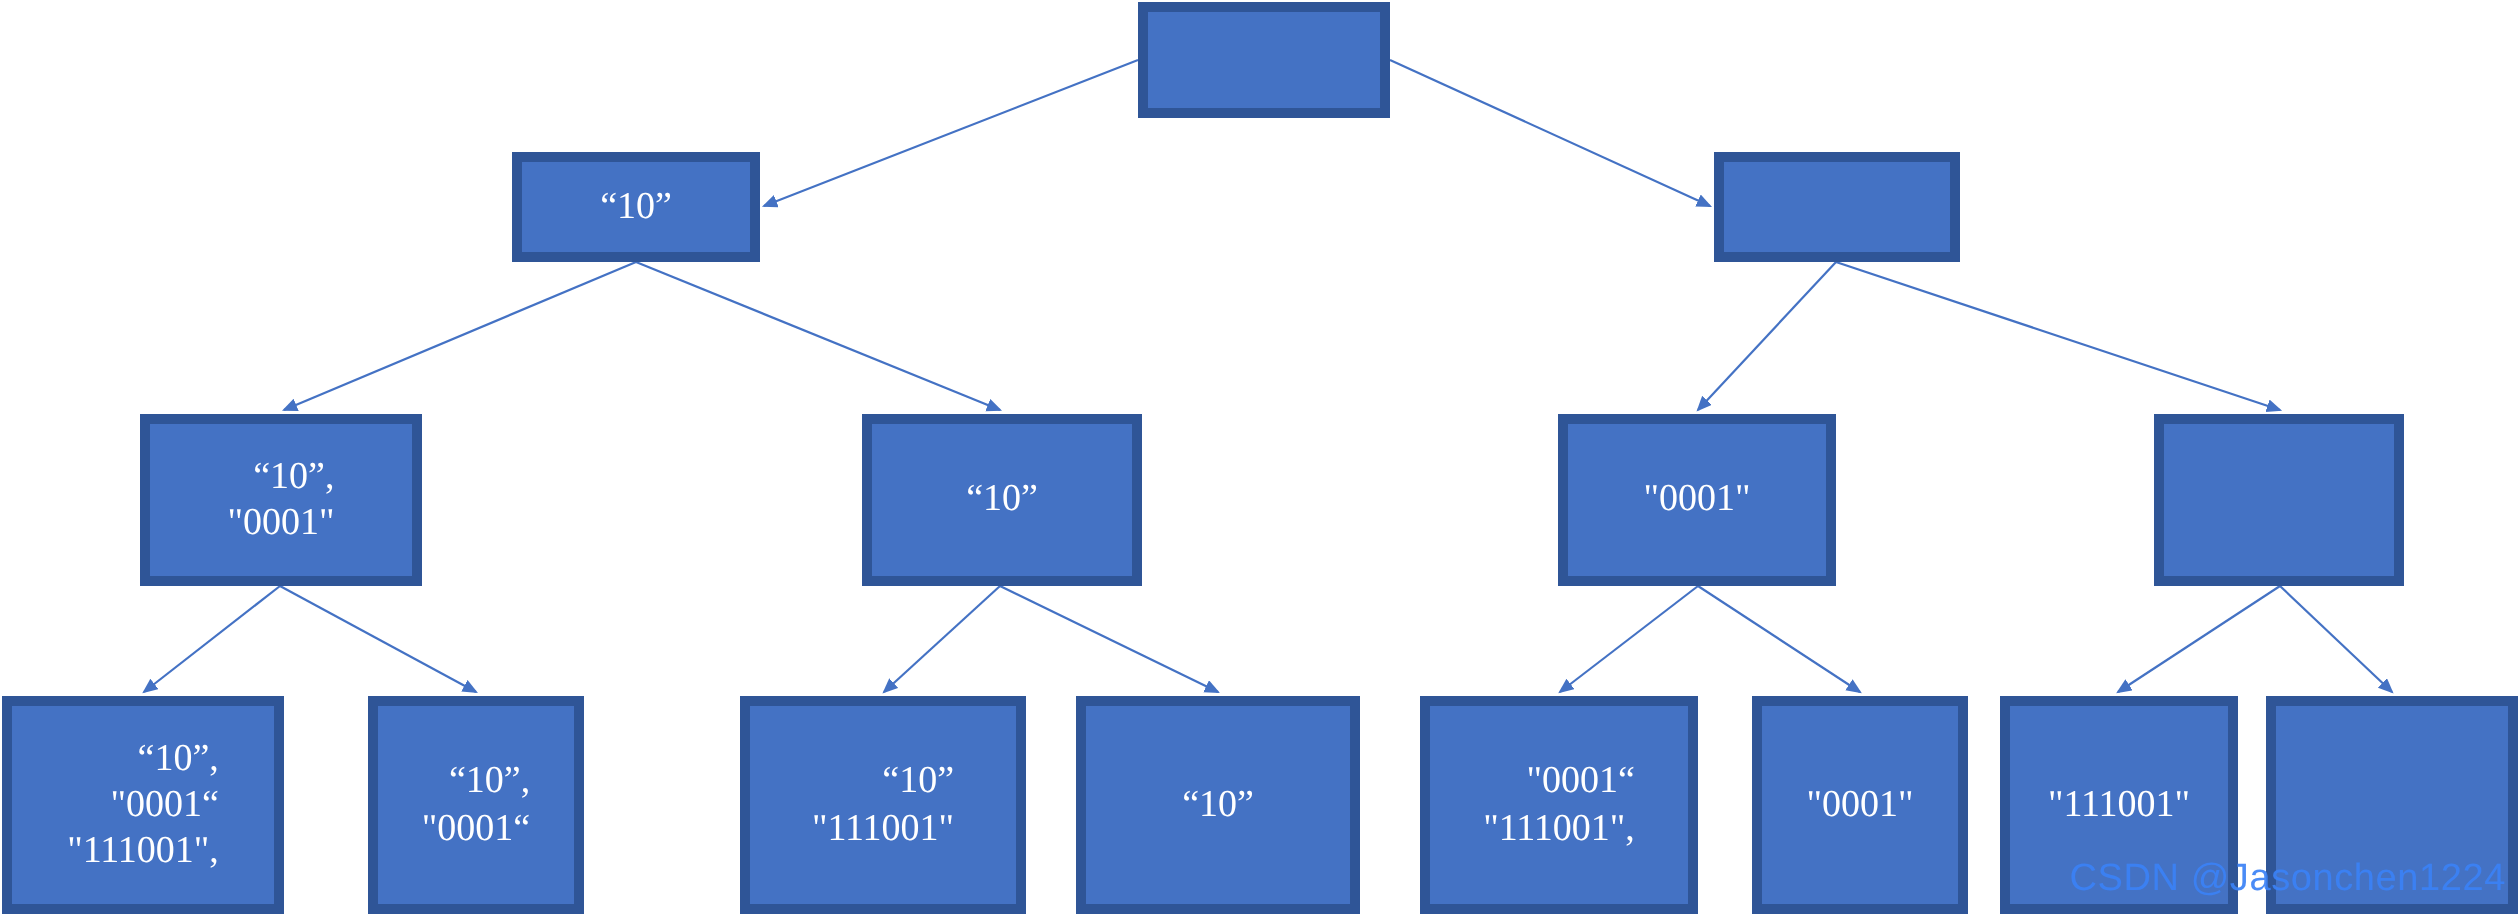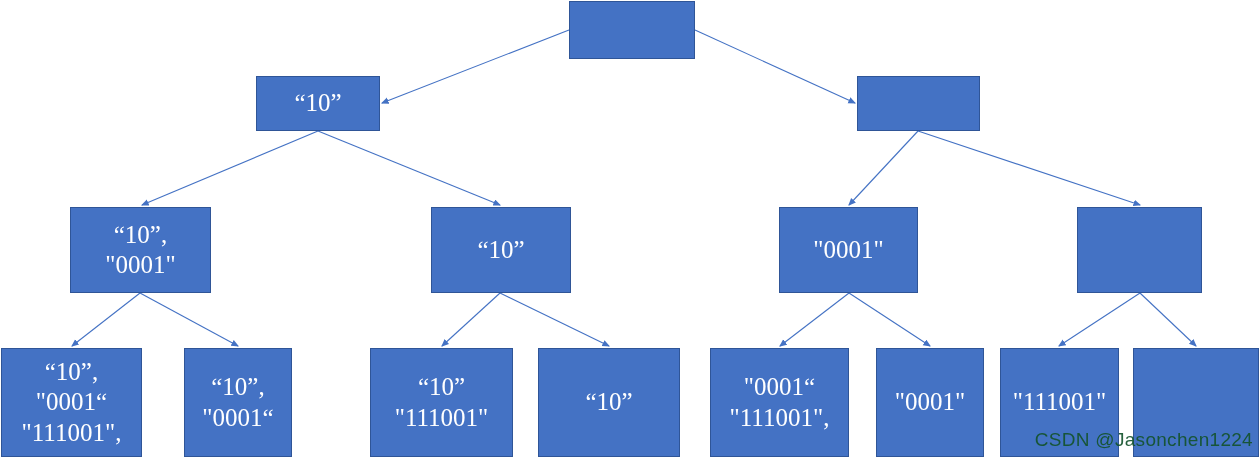--- a/index.html
+++ b/index.html
@@ -20,40 +20,40 @@
     left: 0;
     top: 0;
     width: 1259px;
     height: 457px;
     pointer-events: none;
   }
   .node {
     position: absolute;
     box-sizing: border-box;
     background: #4472C4;
-    border: 1px solid #4c1d95;
+    border: 5px solid #4c1d95;
     display: flex;
     align-items: center;
     justify-content: center;
     color: #ffffff;
-    text-align: center;
+    text-align: right;
     line-height: 1.22;
-    font-size: 25px;
+    font-size: 19px;
     font-family: "Liberation Serif", serif;
     white-space: pre-line;
     z-index: 2;
   }
   .node.empty {
     color: transparent;
   }
   #watermark {
     position: absolute;
     right: 6px;
     bottom: 6px;
-    color: #14532d;
+    color: #3b82f6;
     font-size: 19px;
     font-family: "Liberation Sans", sans-serif;
     letter-spacing: 0.3px;
     z-index: 3;
     opacity: 0.92;
   }
 </style>
 </head>
 <body>
 

